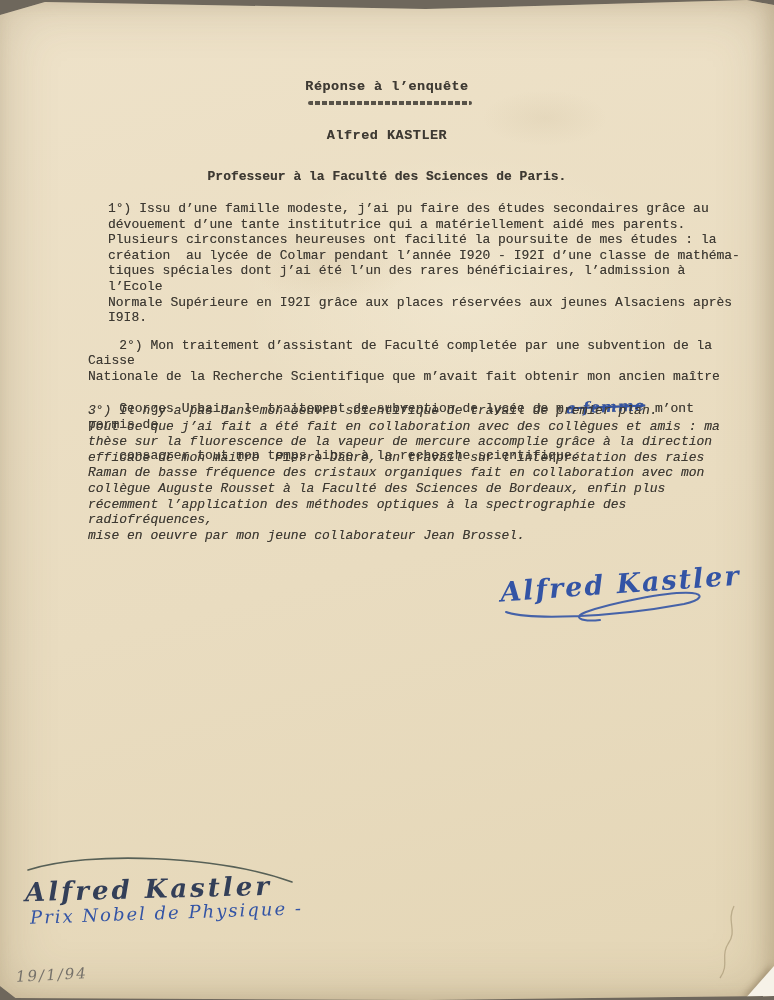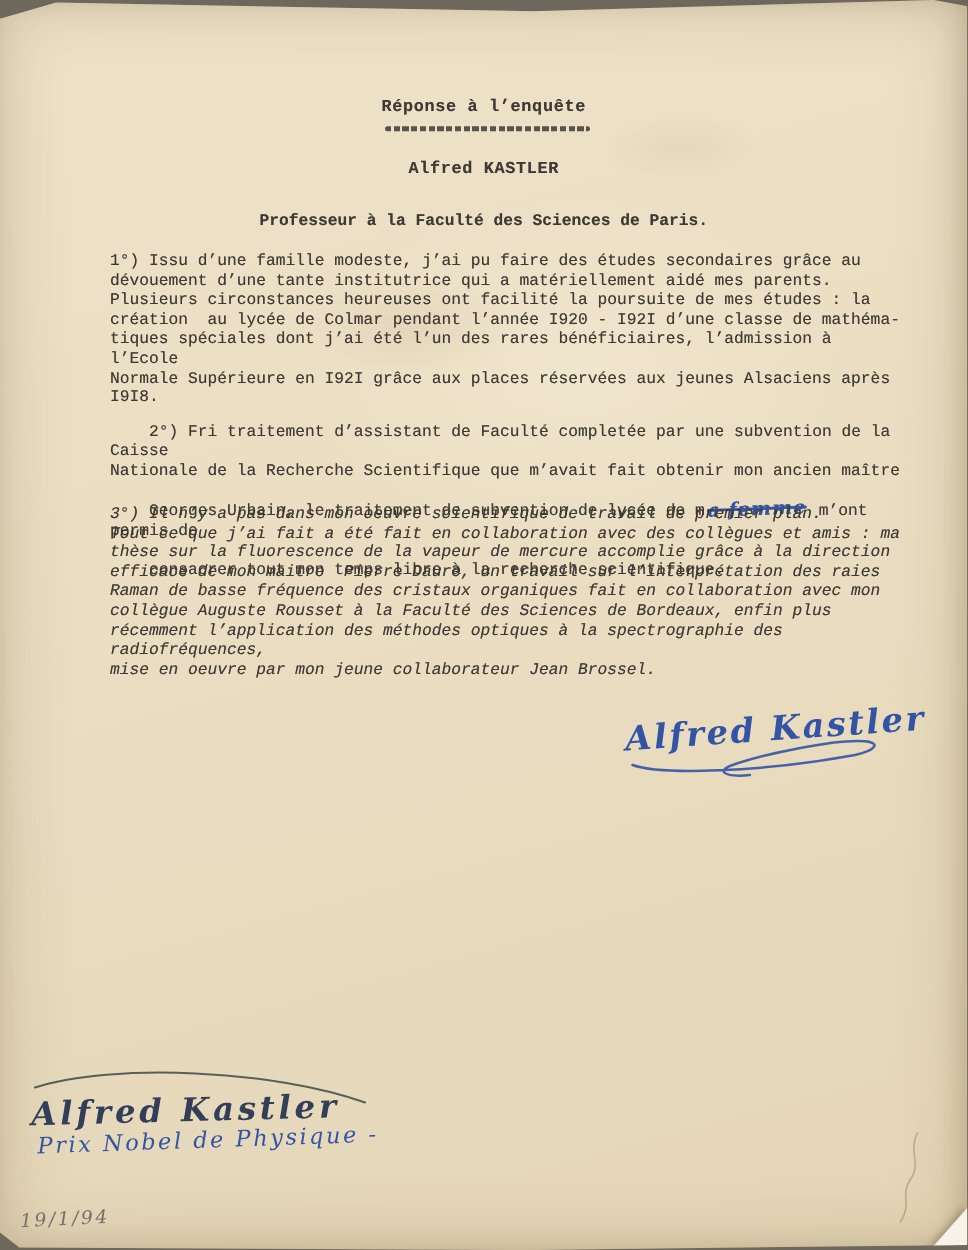--- a/index.html
+++ b/index.html
@@ -29,21 +29,21 @@
     background:
       repeating-linear-gradient(90deg, rgba(62,58,51,.85) 0 5px, rgba(62,58,51,0) 5px 7px);
     border-radius:2px;
   }
   .author-name{top:128px;font-size:13.5px;letter-spacing:.5px;}
   .author-role{top:133px;font-size:13px;margin-top:36px;}
   .para{
     position:absolute;left:88px;width:636px;
     font-size:13px;line-height:15.6px;white-space:pre-wrap;
   }
-  .p1{top:201px;}
+  .p1{top:201px;margin-left:20px;}
   .p2{top:322px;}
   .p3{top:403px;font-style:italic;}
   .hand{font-family:"DejaVu Serif","Liberation Serif",serif;font-style:italic;}
   .correction{
     color:var(--blue);font-size:15px;display:inline-block;transform:rotate(-2deg);
     text-decoration:line-through;text-decoration-thickness:2px;margin:0 2px;
     font-weight:600;letter-spacing:1px;
   }
   .signature-block{position:absolute;left:488px;top:560px;width:240px;height:85px;}
   .signature-text{
@@ -85,21 +85,21 @@
   <div class="header typed author-role">Professeur à la Faculté des Sciences de Paris.</div>
 
   <div class="para typed p1">1°) Issu d’une famille modeste, j’ai pu faire des études secondaires grâce au
 dévouement d’une tante institutrice qui a matériellement aidé mes parents.
 Plusieurs circonstances heureuses ont facilité la poursuite de mes études : la
 création  au lycée de Colmar pendant l’année I920 - I92I d’une classe de mathéma-
 tiques spéciales dont j’ai été l’un des rares bénéficiaires, l’admission à l’Ecole
 Normale Supérieure en I92I grâce aux places réservées aux jeunes Alsaciens après I9I8.</div>
 
   <div class="para typed p2">
-    <span>2°) Fri traitement d’assistant de Faculté completée par une subvention de la Caisse
+    <span>2°) Mon traitement d’assistant de Faculté completée par une subvention de la Caisse
 Nationale de la Recherche Scientifique que m’avait fait obtenir mon ancien maître</span><br>
     <span>Georges Urbain, le traitement de subvention de lycée de m</span><span class="hand correction">a femme</span><span> m’ont permis de</span><br>
     <span>consacrer tout mon temps libre à la recherche scientifique.</span>
   </div>
 
   <div class="para typed p3">3°) Il n’y a pas dans mon oeuvre scientifique de travail de premier plan.
 Tout ce que j’ai fait a été fait en collaboration avec des collègues et amis : ma
 thèse sur la fluorescence de la vapeur de mercure accomplie grâce à la direction
 efficace de mon maitre  Pierre Daure, un travail sur l’interprétation des raies
 Raman de basse fréquence des cristaux organiques fait en collaboration avec mon

